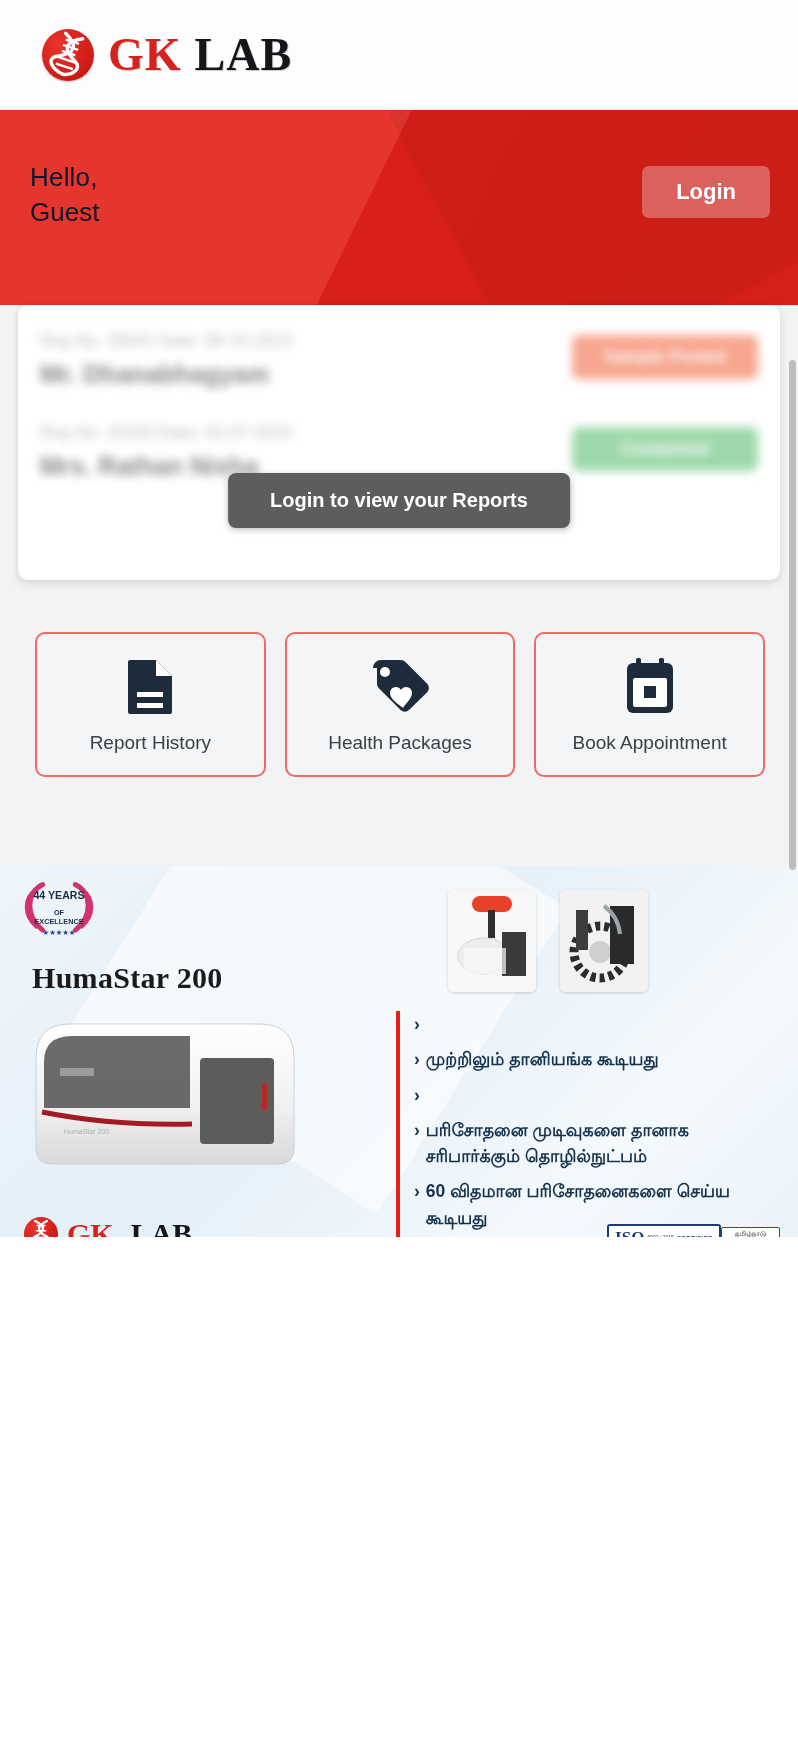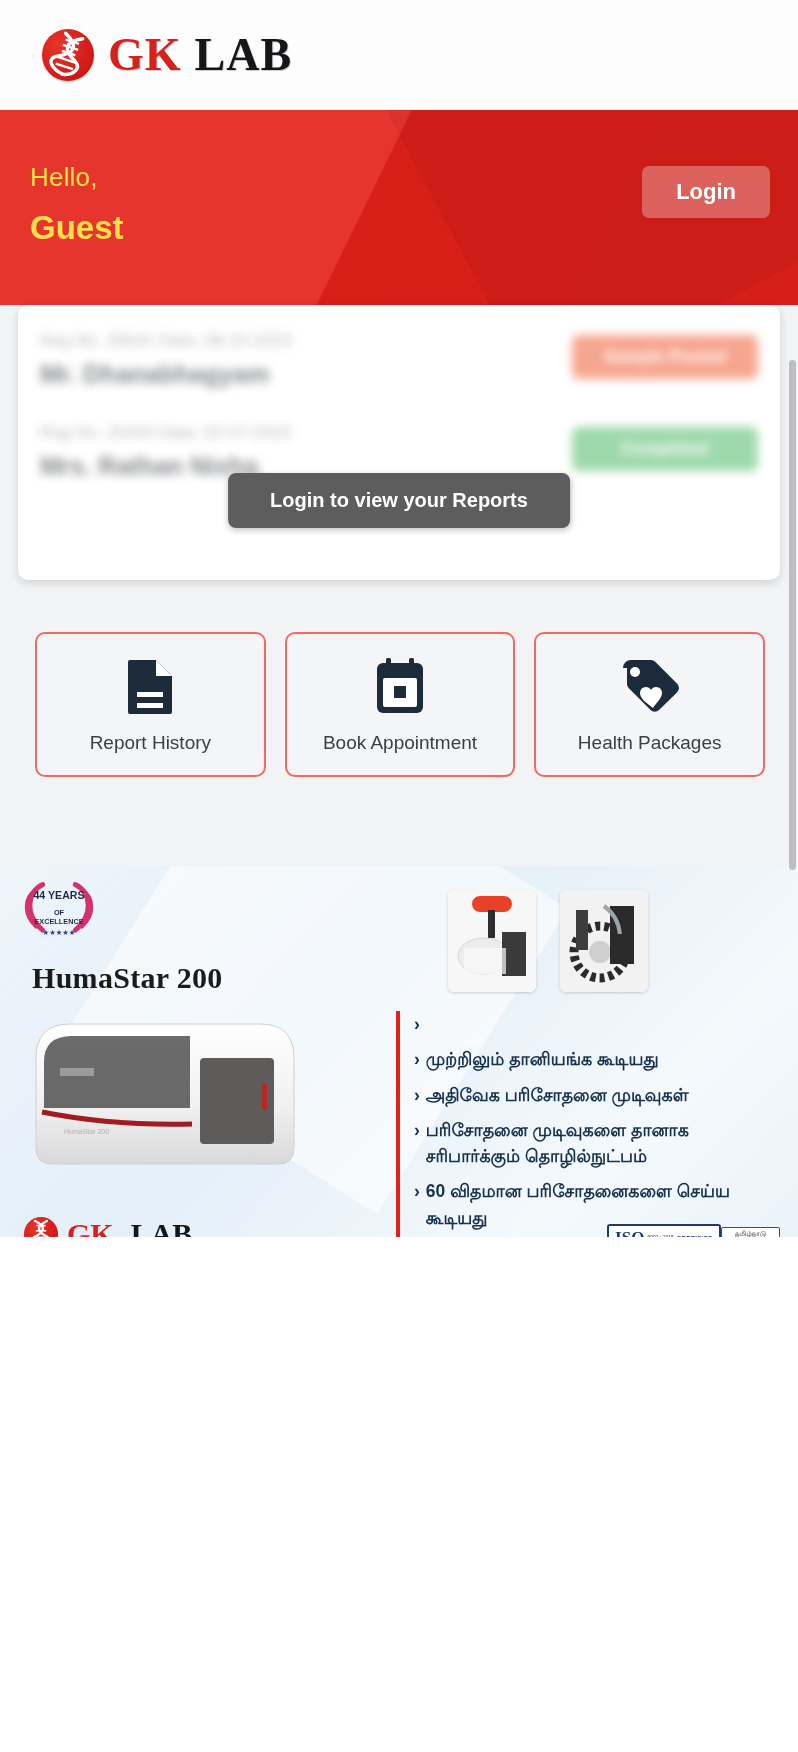--- a/index.html
+++ b/index.html
@@ -56,24 +56,24 @@
     content:""; position:absolute; inset:0;
     background: linear-gradient(116deg, rgba(255,255,255,.09) 0%, rgba(255,255,255,.09) 46%, rgba(0,0,0,.05) 46.2%, rgba(0,0,0,.06) 100%);
   }
   .hero:after {
     content:""; position:absolute; right:-60px; top:-120px;
     width: 420px; height: 330px; transform: rotate(-28deg);
     background: rgba(0,0,0,.045);
   }
   .hello {
     position:absolute; left: 30px; top: 52px; z-index: 3;
-    color: #fde047;
+    color: #0f172a;
   }
   .hello-1 { font-size: 26px; font-weight: 400; letter-spacing:.2px; }
-  .hello-2 { font-size: 33px; font-weight: 700; margin-top: 16px; }
+  .hello-2 { font-size: 26px; font-weight: 400; margin-top: 4px; }
   .login-btn {
     position:absolute; right: 28px; top: 56px; z-index: 3;
     background: rgba(255,255,255,.30);
     color:#fff; font-size: 22px; font-weight: 700;
     border: none; border-radius: 7px;
     padding: 13px 34px; cursor:pointer;
   }
 
   
   .reports-card {
@@ -298,37 +298,37 @@
       <svg width="56" height="60" viewBox="0 0 56 60">
         <path d="M6 4 h28 l16 16 v36 a2 2 0 0 1 -2 2 H8 a2 2 0 0 1 -2 -2 V6 a2 2 0 0 1 2 -2 z" fill="#1d2b3a"></path>
         <path d="M34 4 v16 h16 z" fill="#ffffff"></path>
         <rect x="15" y="36" width="26" height="5" fill="#ffffff"></rect>
         <rect x="15" y="47" width="26" height="5" fill="#ffffff"></rect>
       </svg>
       <span class="tile-label">Report History</span>
     </div>
 
     <div class="tile">
+      <svg width="62" height="60" viewBox="0 0 62 60">
+        <path d="M4 12 a8 8 0 0 1 8 -8 h20 a6 6 0 0 1 4.2 1.8 l22 22 a6 6 0 0 1 0 8.4 L40 54 a6 6 0 0 1 -8.4 0 l-22 -22 A6 6 0 0 1 8 27.8 V12 z" fill="#1d2b3a"></path>
+        <circle cx="16" cy="16" r="5" fill="#ffffff"></circle>
+        <path d="M34 52 c-8 -6 -13 -10 -13 -15 a6 6 0 0 1 11 -3.2 A6 6 0 0 1 43 37 c0 5 -5 9 -9 15 z" fill="#ffffff"></path>
+      </svg>
+      <span class="tile-label">Health Packages</span>
+    </div>
+
+    <div class="tile">
       <svg width="56" height="60" viewBox="0 0 56 60">
         <rect x="14" y="2" width="5" height="10" rx="1.5" fill="#1d2b3a"></rect>
         <rect x="37" y="2" width="5" height="10" rx="1.5" fill="#1d2b3a"></rect>
         <rect x="5" y="7" width="46" height="50" rx="6" fill="#1d2b3a"></rect>
         <rect x="11" y="22" width="34" height="29" rx="2" fill="#ffffff"></rect>
         <rect x="22" y="30" width="12" height="12" fill="#1d2b3a"></rect>
       </svg>
       <span class="tile-label">Book Appointment</span>
-    </div>
-
-    <div class="tile">
-      <svg width="62" height="60" viewBox="0 0 62 60">
-        <path d="M4 12 a8 8 0 0 1 8 -8 h20 a6 6 0 0 1 4.2 1.8 l22 22 a6 6 0 0 1 0 8.4 L40 54 a6 6 0 0 1 -8.4 0 l-22 -22 A6 6 0 0 1 8 27.8 V12 z" fill="#1d2b3a"></path>
-        <circle cx="16" cy="16" r="5" fill="#ffffff"></circle>
-        <path d="M34 52 c-8 -6 -13 -10 -13 -15 a6 6 0 0 1 11 -3.2 A6 6 0 0 1 43 37 c0 5 -5 9 -9 15 z" fill="#ffffff"></path>
-      </svg>
-      <span class="tile-label">Health Packages</span>
     </div>
 
   </div>
 
   <div class="banner">
 
     <svg class="wreath" viewBox="0 0 100 76">
       <path d="M30 8 C10 18, 8 46, 30 64" stroke="#d2336e" stroke-width="6" fill="none" stroke-linecap="round"></path>
       <path d="M22 14 C6 24, 6 46, 22 60" stroke="#d2336e" stroke-width="4" fill="none" stroke-linecap="round"></path>
       <path d="M70 8 C90 18, 92 46, 70 64" stroke="#d2336e" stroke-width="6" fill="none" stroke-linecap="round"></path>
@@ -383,21 +383,20 @@
     <div class="bullets">
       <div class="bullet">
         <span class="bdot">›</span>
       </div>
       <div class="bullet">
         <span class="bdot">›</span>
         <span>முற்றிலும் தானியங்க கூடியது</span>
       </div>
       <div class="bullet">
         <span class="bdot">›</span>
-        <span>அதிவேக பரிசோதனை முடிவுகள்</span>
       </div>
       <div class="bullet">
         <span class="bdot">›</span>
         <span>பரிசோதனை முடிவுகளை தானாக சரிபார்க்கும் தொழில்நுட்பம்</span>
       </div>
       <div class="bullet">
         <span class="bdot">›</span>
         <span>60 விதமான பரிசோதனைகளை செய்ய கூடியது</span>
       </div>
     </div>

